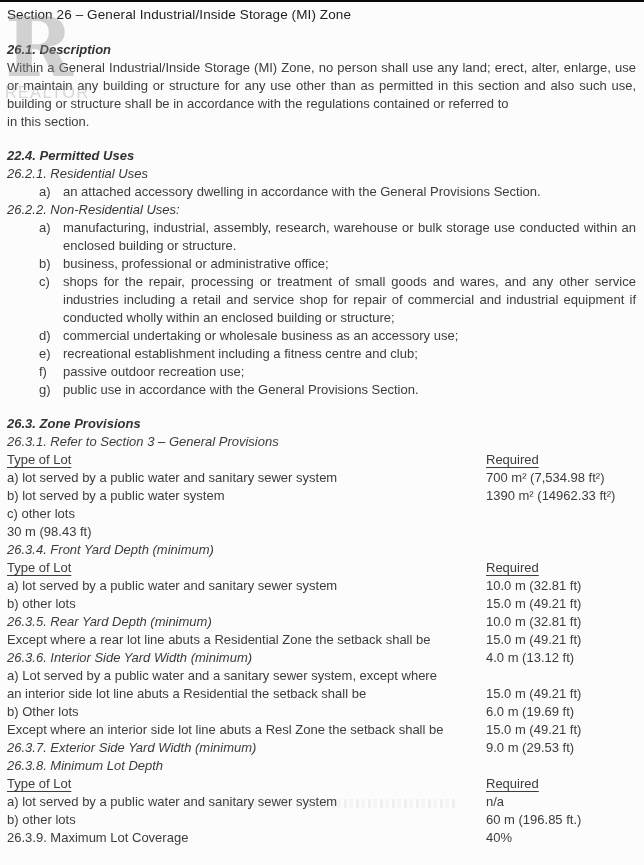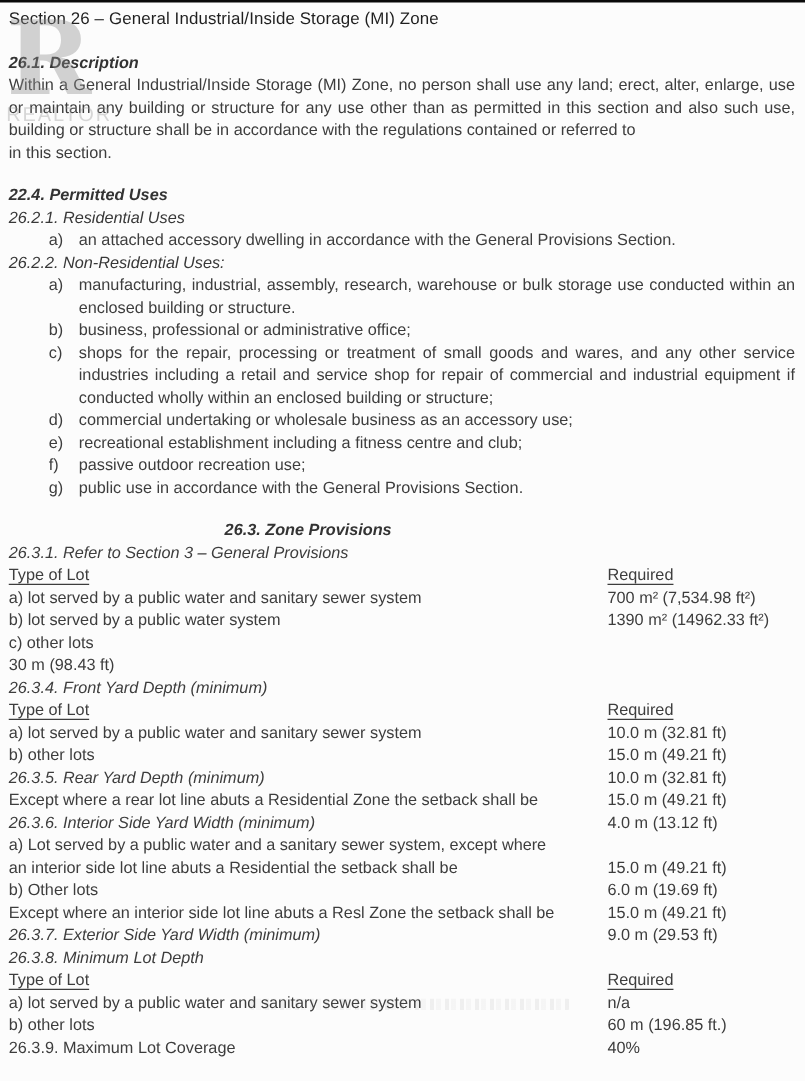--- a/index.html
+++ b/index.html
@@ -27,21 +27,21 @@
   .list { }
   .li { display: flex; padding-left: 32px; }
   .li .marker { flex: 0 0 24px; }
   .li .li-text { flex: 1 1 auto; text-align: justify; }
 
   .prov { margin-top: 16px; }
   .prow { display: flex; }
   .prow .pl { flex: 0 0 479px; }
   .prow .pr { flex: 1 1 auto; }
   .prow.italic .pl { font-style: italic; }
-  .prow.bolditalic .pl { font-style: italic; font-weight: bold; color: #333; text-align: center; }
+  .prow.bolditalic .pl { font-style: italic; font-weight: bold; color: #333; }
   .prow.header .pl, .prow.header .pr {
     text-decoration: underline; text-underline-offset: 3px;
   }
 
   
   .wm-logo {
     position: absolute; left: 5px; top: 9px; width: 60px; height: 96px;
     z-index: 2; pointer-events: none; opacity: 0.38; text-align: center;
   }
   .wm-logo .wm-r {

